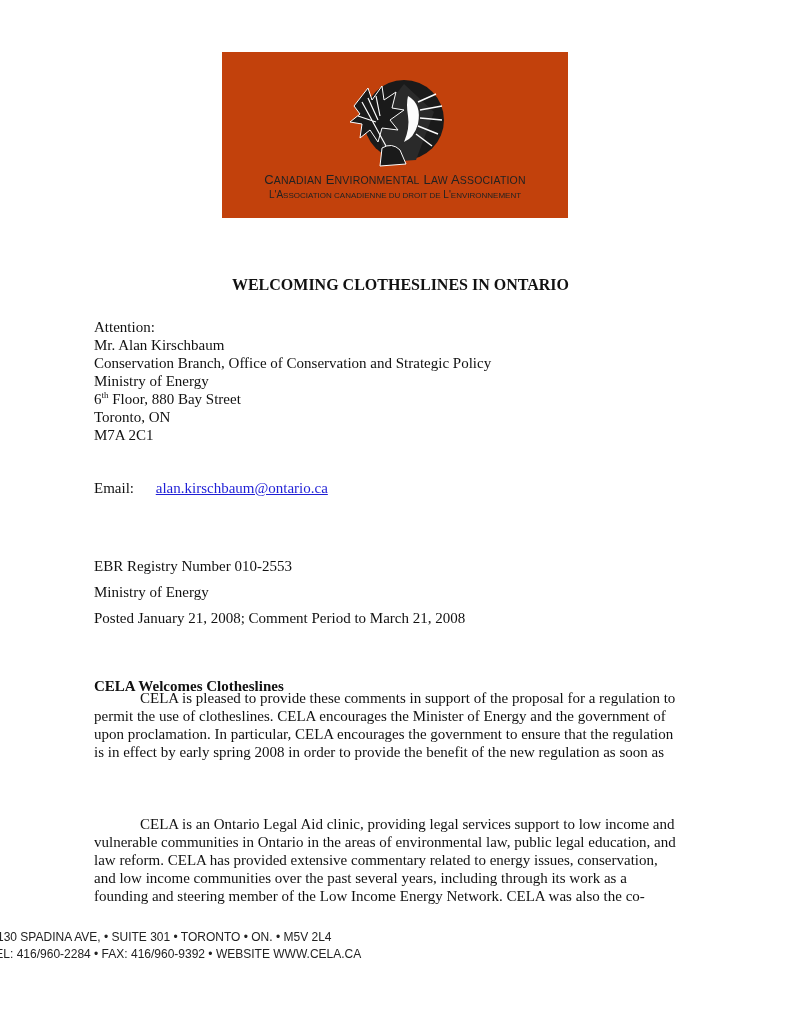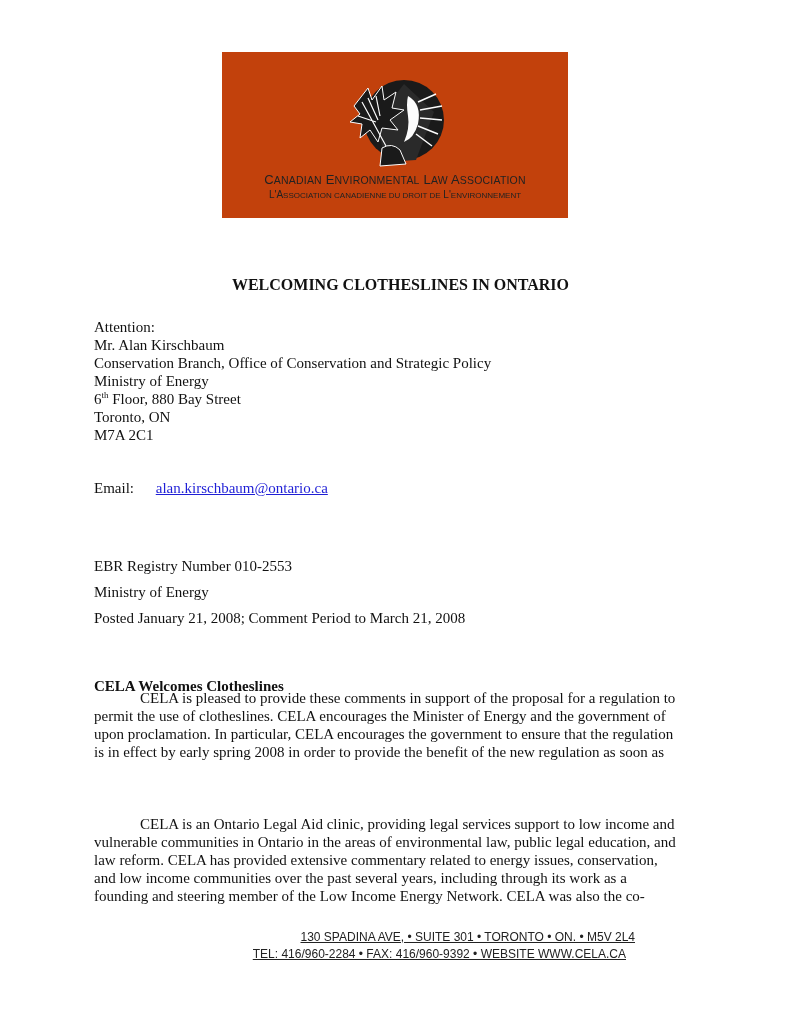--- a/index.html
+++ b/index.html
@@ -31,21 +31,21 @@
     .meta3 { top: 610px; }
 
     .section-head { position: absolute; left: 94px; top: 653px; font-size: 15px; font-weight: bold; margin-top: 25px; }
 
     .para { position: absolute; left: 94px; width: 610px; font-size: 15px; line-height: 18px; text-align: justify; }
     .para div { white-space: nowrap; }
     .para .indent { padding-left: 46px; }
     .p1 { top: 689px; }
     .p2 { top: 815px; }
 
-    .footer { position: absolute; left: 0; top: 929px; width: 638px; text-align: right; font-family: "Liberation Sans", sans-serif; font-size: 12px; color: #222; line-height: 17px; text-decoration: underline; }
+    .footer { position: absolute; left: 0; top: 929px; width: 638px; text-align: left; font-family: "Liberation Sans", sans-serif; font-size: 12px; color: #222; line-height: 17px; }
     .footer .f1 { position: relative; left: -3px; }
     .footer .f2 { position: relative; left: -12px; }
   </style>
 </head>
 <body>
 
 <div class="page">
 
   <div class="logo-block">
     <svg class="logo-art" viewBox="0 0 100 92">

